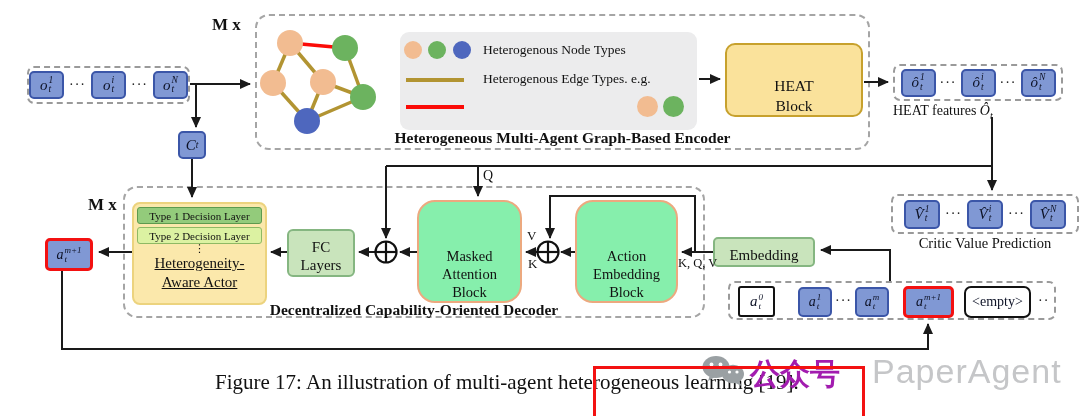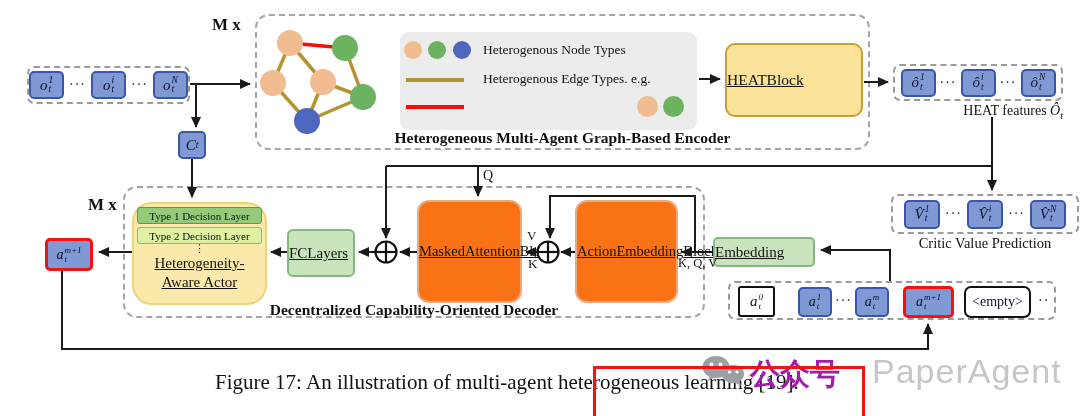--- a/index.html
+++ b/index.html
@@ -13,23 +13,23 @@
         font-style:italic;font-size:15px;color:#0d1226;}
   .wbox{position:absolute;display:flex;align-items:center;justify-content:center;
         background:#ffffff;border:2.5px solid #121212;border-radius:3px;box-sizing:border-box;
         font-style:italic;font-size:15px;color:#0d1226;}
   .redb{border:3px solid #f31111 !important;}
   .scripts{display:inline-flex;flex-direction:column;align-items:flex-start;
            font-size:9.5px;line-height:1;margin-left:1px;font-style:italic;}
   .dots{font-size:14px;letter-spacing:1px;color:#222;font-style:normal;}
   .btitle{font-weight:bold;font-size:15.5px;text-align:center;}
   .mx{font-weight:bold;font-size:17px;}
-  .blk{position:absolute;display:flex;flex-direction:row;align-items:center;
-       justify-content:flex-start;box-sizing:border-box;text-align:center;line-height:1.25;text-decoration:underline;}
-  .peach{background:#f97316;border:2.5px solid #eca97f;border-radius:12px;font-size:14.5px;}
+  .blk{position:absolute;display:flex;flex-direction:column;align-items:center;
+       justify-content:flex-end;box-sizing:border-box;text-align:center;line-height:1.25;}
+  .peach{background:#86efac;border:2.5px solid #eca97f;border-radius:18px;font-size:14.5px;}
   .greenb{background:#c9e4bc;border:2px solid #85b681;border-radius:6px;font-size:15px;}
   .legend-row-text{position:absolute;font-size:13.5px;white-space:nowrap;}
   .circ{position:absolute;border-radius:50%;}
   .bar{display:flex;align-items:center;justify-content:center;height:17px;
        border-radius:3px;box-sizing:border-box;font-size:11px;margin:3px 3px 0 3px;}
   .portlabel{position:absolute;font-size:13px;color:#111;}
   svg.overlay{position:absolute;left:0;top:0;z-index:30;pointer-events:none;}
   .boxlayer{z-index:10;}
   .watermark{z-index:45;font-family:"Liberation Sans",sans-serif;}
   #red-highlight{z-index:50;}
@@ -106,21 +106,21 @@
     </div>
     <span class="dots">···</span>
     <div class="mbox" style="position:static;width:35px;height:28px;">
       <span>ô</span>
       <span class="scripts">
           <span>N</span>
           <span>t</span>
         </span>
     </div>
   </div>
-  <div class="abs boxlayer" style="left:893px;top:103px;width:170px;text-align:right;font-size:14px;">
+  <div class="abs boxlayer" style="left:893px;top:103px;width:170px;text-align:left;font-size:14px;">
     <span>HEAT features </span><i>Ô</i><sub style="font-style:italic;font-size:10px;">t</sub>
   </div>
 
   <div class="abs dashed boxlayer" style="left:891px;top:194px;width:188px;height:40px;display:flex;align-items:center;justify-content:center;gap:5px;">
     <div class="mbox" style="position:static;width:36px;height:29px;">
       <span>V̂</span>
       <span class="scripts">
           <span>1</span>
           <span>t</span>
         </span>
@@ -148,21 +148,21 @@
     <span>C</span>
       <sub style="font-size:9.5px;">t</sub>
   </div>
 
   <div class="abs mx boxlayer" style="left:88px;top:195px;">M x</div>
 
   <div class="abs dashed-big boxlayer" style="left:123px;top:186px;width:582px;height:132px;"></div>
   <div class="abs btitle boxlayer" style="left:123px;top:301px;width:582px;">Decentralized Capability-Oriented Decoder</div>
 
   <div class="abs boxlayer" style="left:132px;top:202px;width:135px;height:103px;background:#fbe8ab;
-       border:2px solid #ecd37e;border-radius:20px;box-sizing:border-box;">
+       border:2px solid #ecd37e;border-radius:8px;box-sizing:border-box;">
     <div class="bar" style="background:#93cb7b;border:1.5px solid #5d9a4e;">Type 1 Decision Layer</div>
     <div class="bar" style="background:#dcf2a2;border:1.5px solid #8fb964;">Type 2 Decision Layer</div>
     <div style="text-align:center;font-size:11px;line-height:0.9;">⋮</div>
     <div style="text-align:center;font-size:15px;line-height:1.25;text-decoration:underline;">
       <div>Heterogeneity-</div>
       <div>Aware Actor</div>
     </div>
   </div>
 
   <div class="blk greenb boxlayer" style="left:287px;top:229px;width:68px;height:48px;">

